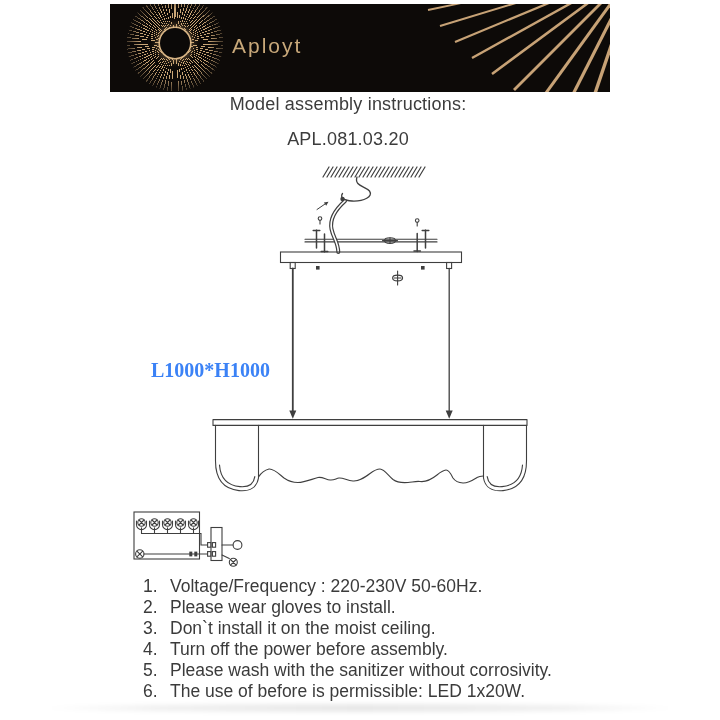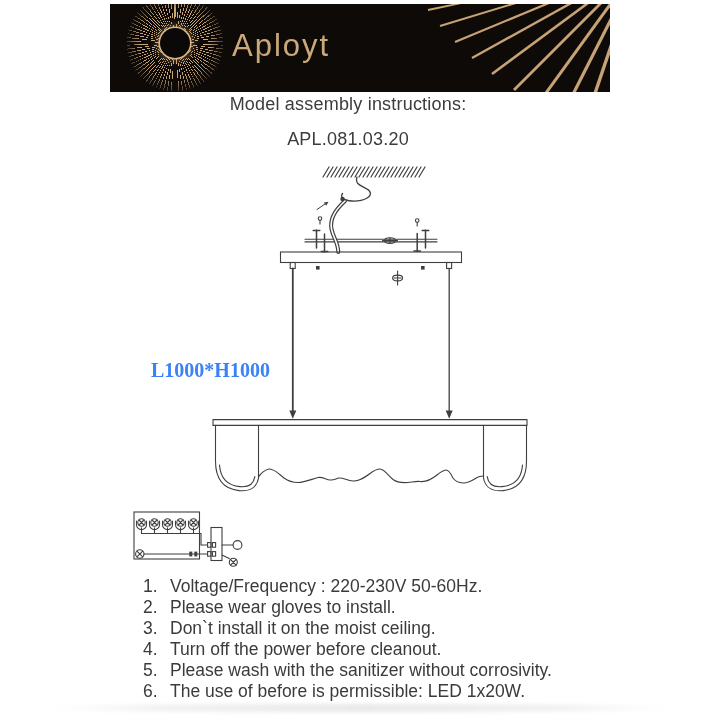--- a/index.html
+++ b/index.html
@@ -10,21 +10,21 @@
   .banner { position:absolute; left:110px; top:4px; width:500px; height:88px;
             background:#0d0a08; overflow:hidden; }
   .burst { position:absolute; left:17px; top:-9px; width:96px; height:96px; }
   .burst-rays { position:absolute; inset:0; border-radius:50%;
       background:repeating-conic-gradient(rgba(214,176,126,0.95) 0deg 1.1deg, rgba(13,10,8,0) 1.1deg 4.6deg); }
   .burst-fade { position:absolute; inset:0; border-radius:50%;
       background:radial-gradient(circle, rgba(13,10,8,0) 0 50%, rgba(13,10,8,0.55) 66%, #0d0a08 82%); }
   .burst-core { position:absolute; left:50%; top:50%; width:30px; height:30px;
       margin:-15px 0 0 -15px; background:#0b0908; border-radius:50%;
       box-shadow:0 0 0 1.6px rgba(228,192,142,0.9), 0 0 7px 3px rgba(201,160,106,0.45); }
-  .brand-name { position:absolute; left:122px; top:24px; font-size:31px; line-height:36px;
+  .brand-name { position:absolute; left:122px; top:24px; font-size:21px; line-height:36px;
       color:#c9a97a; letter-spacing:2px; font-weight:400; }
   .fan { position:absolute; left:0; top:0; }
 
   
   .hdr { position:absolute; left:0; width:696px; text-align:center;
          font-size:18px; font-weight:500; color:#3c3c3c; letter-spacing:0.2px; }
   .hdr-title { top:94px; }
   .hdr-model { top:113px;margin-top:16px; }
 
   
@@ -177,21 +177,21 @@
   <div class="instr-row">
     <span class="instr-num">2.</span>
     <span class="instr-text">Please wear gloves to install.</span>
   </div>
   <div class="instr-row">
     <span class="instr-num">3.</span>
     <span class="instr-text">Don`t install it on the moist ceiling.</span>
   </div>
   <div class="instr-row">
     <span class="instr-num">4.</span>
-    <span class="instr-text">Turn off the power before cleanout.</span>
+    <span class="instr-text">Turn off the power before assembly.</span>
   </div>
   <div class="instr-row">
     <span class="instr-num">5.</span>
     <span class="instr-text">Please wash with the sanitizer without corrosivity.</span>
   </div>
   <div class="instr-row">
     <span class="instr-num">6.</span>
     <span class="instr-text">The use of before is permissible: LED 1x20W.</span>
   </div>
 </div>

